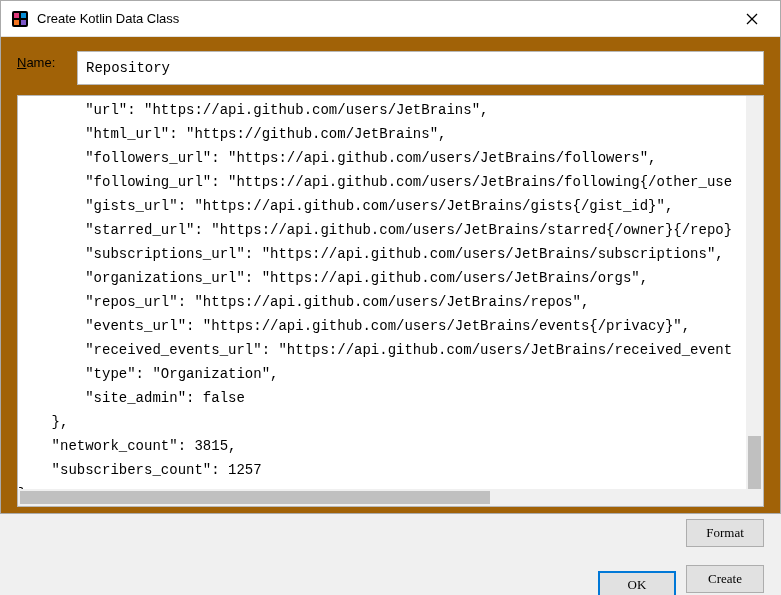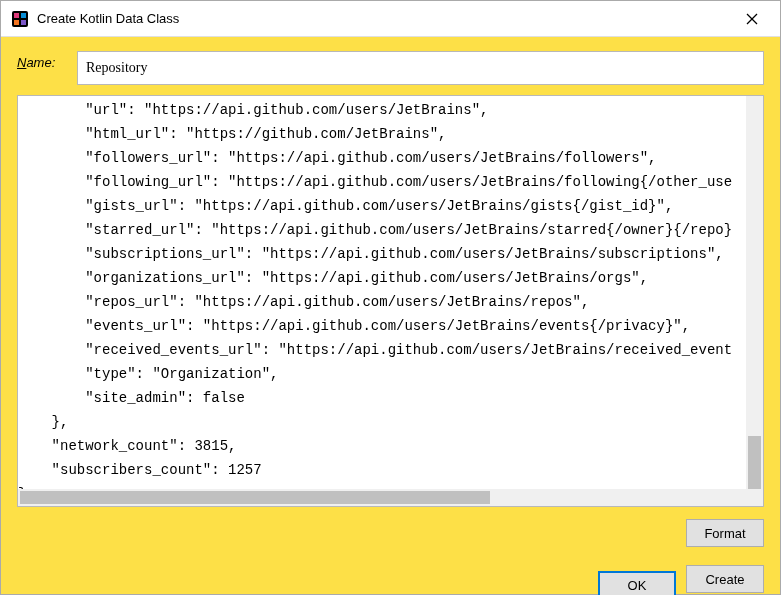--- a/index.html
+++ b/index.html
@@ -10,22 +10,22 @@
     body {
       font-family: "Segoe UI", Tahoma, sans-serif;
       font-size: 13px;
       background: #f0f0f0;
       width: 781px;
       height: 595px;
       overflow: hidden;
     }
     .dialog {
       width: 781px;
-      height: 595px;
-      background: #fde047;
+      height: 514px;
+      background: #a16207;
       border: 1px solid #aaa;
       display: flex;
       flex-direction: column;
     }
     .titlebar {
       height: 36px;
       display: flex;
       align-items: center;
       padding: 0 8px 0 10px;
       background: #ffffff;
@@ -64,33 +64,32 @@
     .row {
       display: flex;
       align-items: flex-start;
       gap: 12px;
     }
     .label {
       width: 48px;
       padding-top: 4px;
       font-size: 13px;
       color: #000;
-      font-style: italic;
     }
     .label .underline {
       text-decoration: underline;
     }
     .name-input {
       flex: 1;
       height: 28px;
       border: 1px solid #b8b8b8;
       background: #fff;
       padding: 16px 8px;
       font-size: 14px;
-      font-family: Liberation Serif, serif;
+      font-family: Liberation Mono, monospace;
       outline: none;
     }
     .data-row {
       flex: 1;
       display: flex;
       gap: 12px;
       min-height: 0;
     }
     .data-container {
       flex: 1;
@@ -150,21 +149,21 @@
       padding: 2px 0;
     }
     .button-row.secondary {
       margin-top: 4px;
     }
     button.dlg-btn {
       min-width: 78px;
       height: 28px;
       background: #e1e1e1;
       border: 1px solid #adadad;
-      font-family: Liberation Sans, sans-serif;
+      font-family: Liberation Serif, serif;
       font-size: 13px;
       color: #000;
       cursor: pointer;
       padding: 0 14px;
     }
     button.dlg-btn.default {
       border: 2px solid #0078d7;
       background: #e1e1e1;
       margin-top: 6px;
     }

